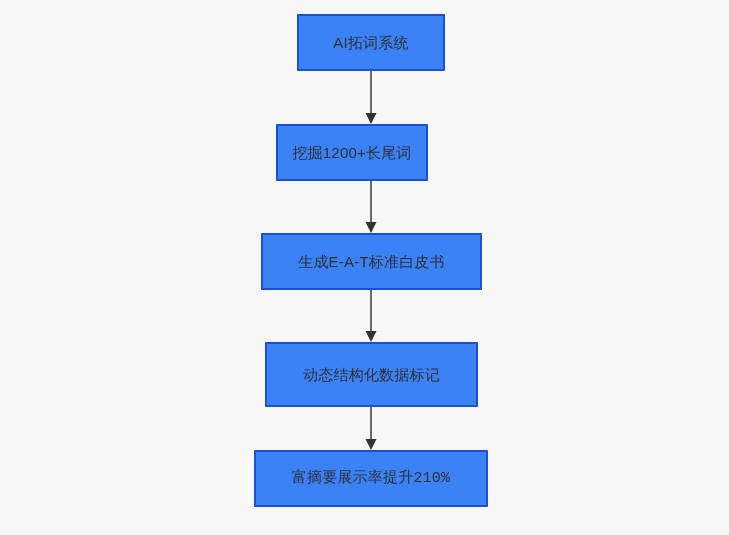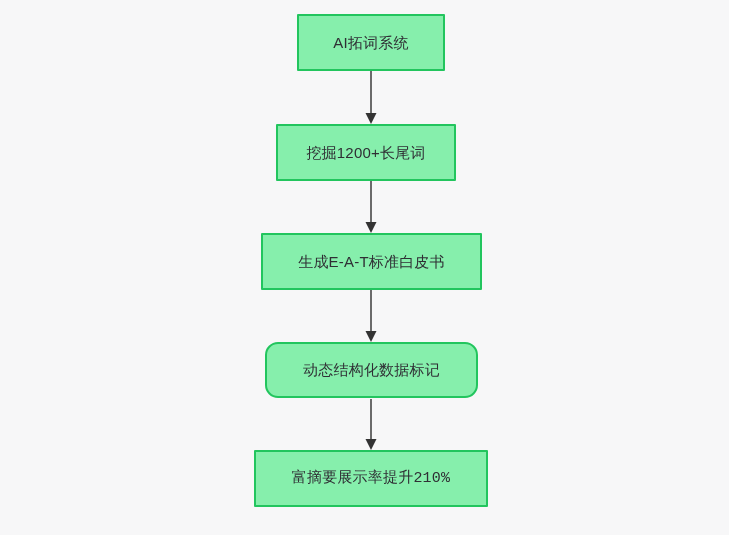--- a/index.html
+++ b/index.html
@@ -15,22 +15,22 @@
     overflow: hidden;
   }
   #flowchart-canvas {
     position: relative;
     width: 729px;
     height: 535px;
   }
   .flow-node {
     position: absolute;
     box-sizing: border-box;
-    background: #86efac;
-    border: 2px solid #22c55e;
+    background: #3b82f6;
+    border: 2px solid #1d4ed8;
     border-radius: 1px;
     display: flex;
     align-items: center;
     justify-content: center;
     text-align: center;
   }
   .flow-node-label {
     font-size: 15px;
     line-height: 1.3;
     color: #2f2f34;
@@ -76,29 +76,29 @@
     <svg width="20" height="51" viewBox="0 0 20 51" aria-hidden="true">
       <line x1="10" y1="0" x2="10" y2="43" stroke="#6b6b6b" stroke-width="2"></line>
       <polygon points="10,51 4.5,40 15.5,40" fill="#333333"></polygon>
     </svg>
   </div>
 
   <div class="flow-node" style="left:297px; top:14px; width:148px; height:57px;">
     <span class="flow-node-label">AI拓词系统</span>
   </div>
 
-  <div class="flow-node" style="left:276px; top:124px; width:180px; height:57px;">
+  <div class="flow-node" style="left:276px; top:124px; width:152px; height:57px;">
     <span class="flow-node-label">挖掘1200+长尾词</span>
   </div>
 
   <div class="flow-node" style="left:261px; top:233px; width:221px; height:57px;">
     <span class="flow-node-label">生成E-A-T标准白皮书</span>
   </div>
 
-  <div class="flow-node" style="left:265px; top:342px; width:213px; height:56px;border-radius:13px;">
+  <div class="flow-node" style="left:265px; top:342px; width:213px; height:65px;">
     <span class="flow-node-label">动态结构化数据标记</span>
   </div>
 
   <div class="flow-node" style="left:254px; top:450px; width:234px; height:57px;font-family:Liberation Mono, monospace;">
     <span class="flow-node-label">富摘要展示率提升210%</span>
   </div>
 
 </div>
 
 </body></html>

